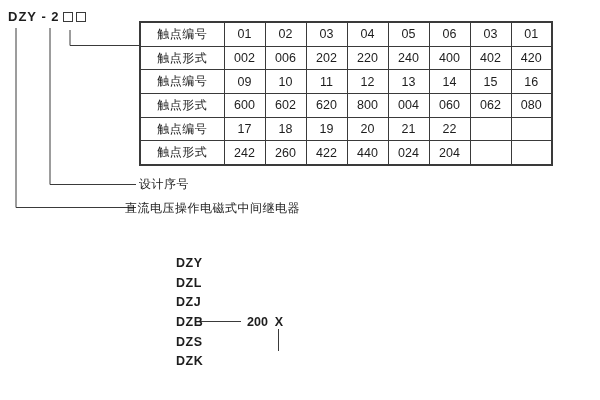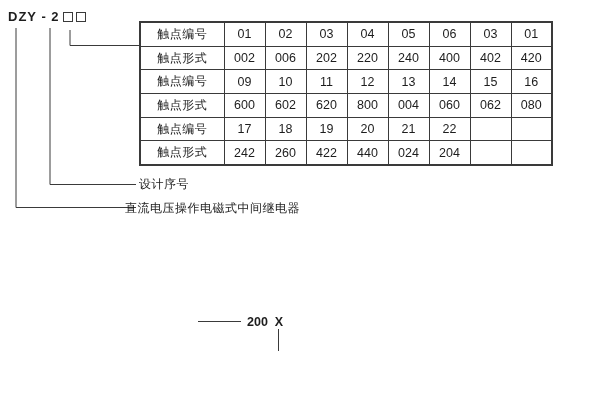--- a/index.html
+++ b/index.html
@@ -157,19 +157,27 @@
           <td>204</td>
           <td></td>
           <td></td>
         </tr>
       </tbody>
   </table>
 
   <div class="callout callout-design">设计序号</div>
   <div class="callout callout-relay">直流电压操作电磁式中间继电器</div>
 
+  <div class="model-list">
+      <div class="model-item">DZY</div>
+      <div class="model-item">DZL</div>
+      <div class="model-item">DZJ</div>
+      <div class="model-item">DZB</div>
+      <div class="model-item">DZS</div>
+      <div class="model-item">DZK</div>
+    </div>
 
   <div class="suffix-row">
     <span>200</span><span class="suffix-letter">X</span>
   </div>
 
 
 </div>
 
 </body></html>

